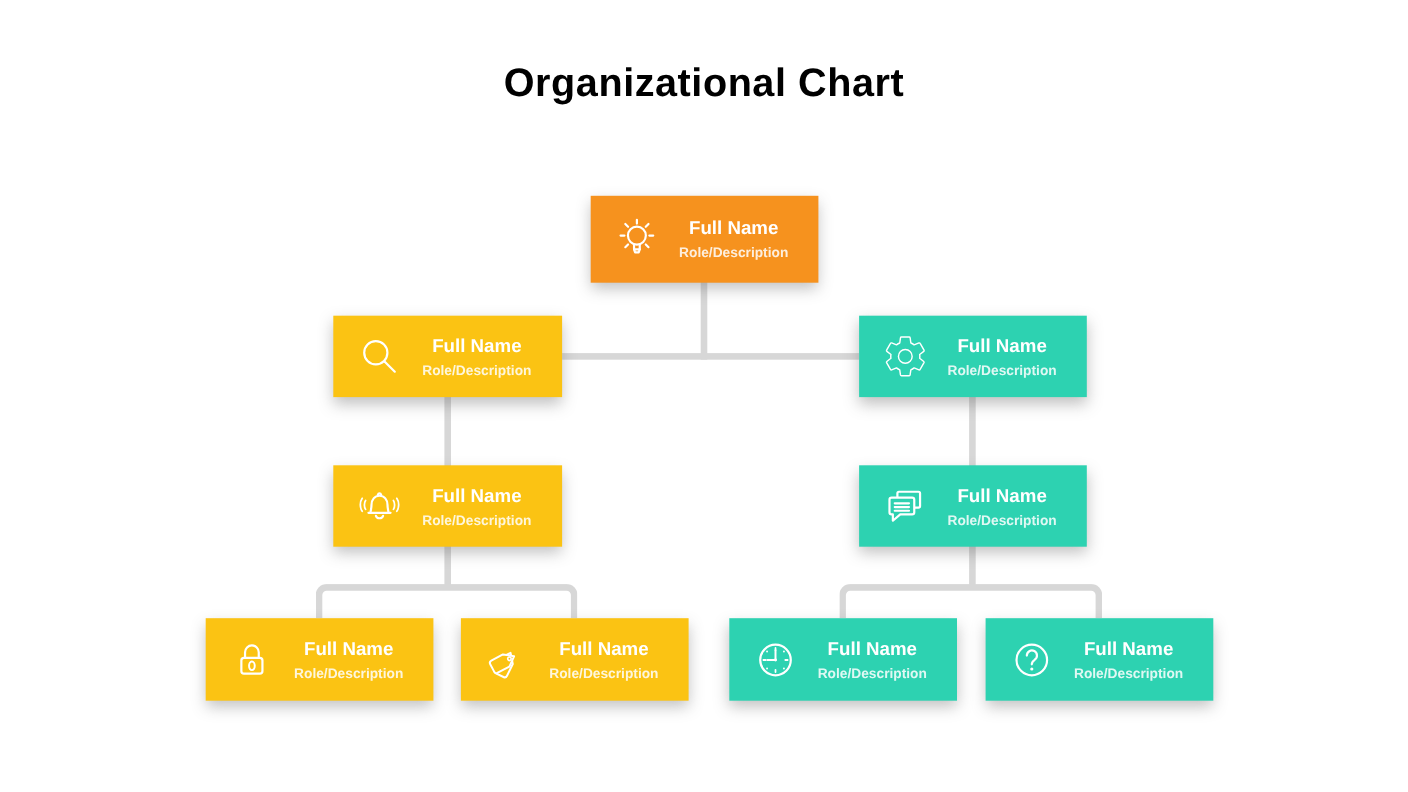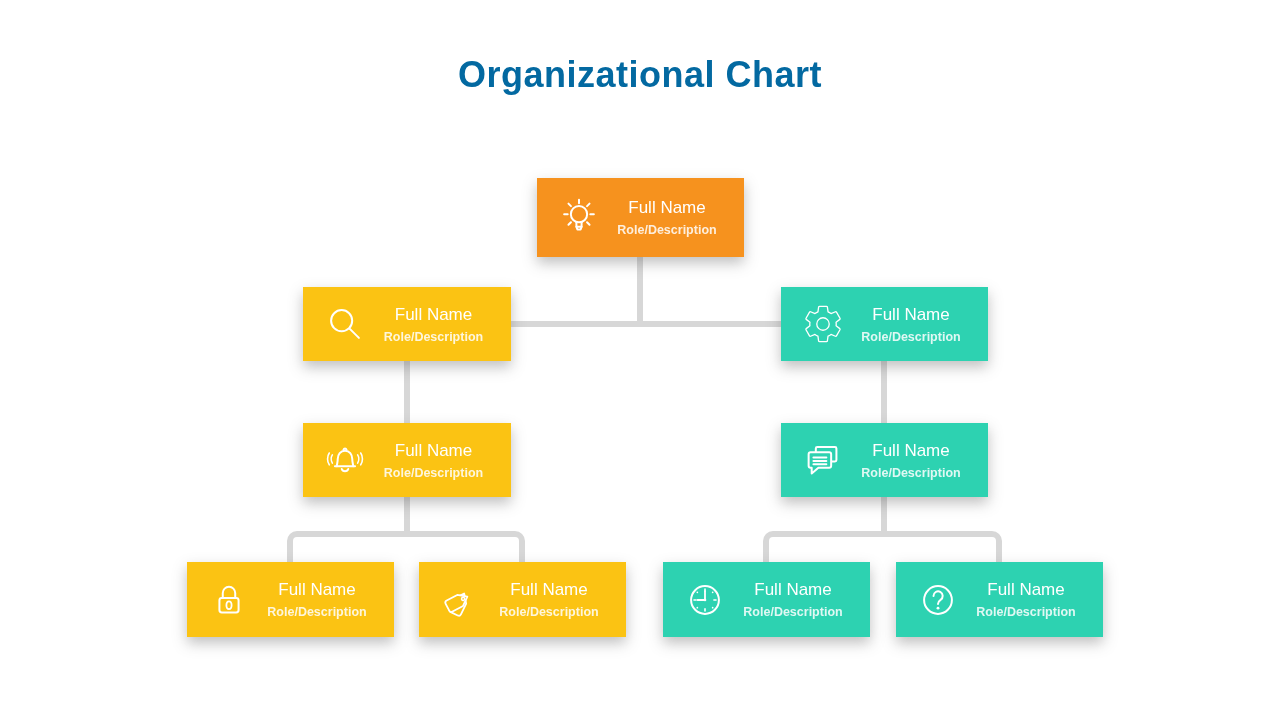--- a/index.html
+++ b/index.html
@@ -5,21 +5,21 @@
   html,body{margin:0;padding:0;}
   body{
     width:1280px;height:720px;background:#ffffff;
     font-family:"Liberation Sans",sans-serif;
     position:relative;overflow:hidden;
   }
   .stage{position:absolute;inset:0;}
   .title{
     position:absolute;top:54px;left:0;width:100%;
     text-align:center;font-size:36px;font-weight:bold;
-    color:#0369a1;margin:0;letter-spacing:.5px;
+    color:#000000;margin:0;letter-spacing:.5px;
   }
   
   .conn{position:absolute;background:#D7D7D7;z-index:1;}
   .elbow{
     position:absolute;z-index:1;background:transparent;
     border:6px solid #D7D7D7;border-bottom:none;
     border-radius:10px 10px 0 0;box-sizing:border-box;
   }
   .c-root-stub{left:637px;top:256px;width:6px;height:71px;}
   .c-l2-h{left:511px;top:321px;width:270px;height:6px;}
@@ -35,21 +35,21 @@
     color:#fff;box-shadow:0 6px 13px rgba(90,90,90,.38);
   }
   .orange{--bg:#F6921E;background:var(--bg);}
   .yellow{--bg:#FBC313;background:var(--bg);}
   .teal{--bg:#2DD2B1;background:var(--bg);}
   .node .icon{margin-left:19px;width:46px;height:46px;flex:0 0 auto;display:flex;align-items:center;justify-content:center;}
   .node .icon svg{display:block;}
   .node svg *{vector-effect:non-scaling-stroke;}
   .fillbg{fill:var(--bg);}
   .txt{flex:1;text-align:center;padding-right:12px;}
-  .name{font-size:17px;font-weight:normal;margin-bottom:5px;}
+  .name{font-size:17px;font-weight:bold;margin-bottom:5px;}
   .role{font-size:12.5px;opacity:.85;font-weight:bold;}
   .n0{left:537px;top:178px;width:207px;height:79px;}
   .n1{left:303px;top:287px;width:208px;height:74px;}
   .n2{left:781px;top:287px;width:207px;height:74px;}
   .n3{left:303px;top:423px;width:208px;height:74px;}
   .n4{left:781px;top:423px;width:207px;height:74px;}
   .n5{left:187px;top:562px;width:207px;height:75px;}
   .n6{left:419px;top:562px;width:207px;height:75px;}
   .n7{left:663px;top:562px;width:207px;height:75px;}
   .n8{left:896px;top:562px;width:207px;height:75px;}

